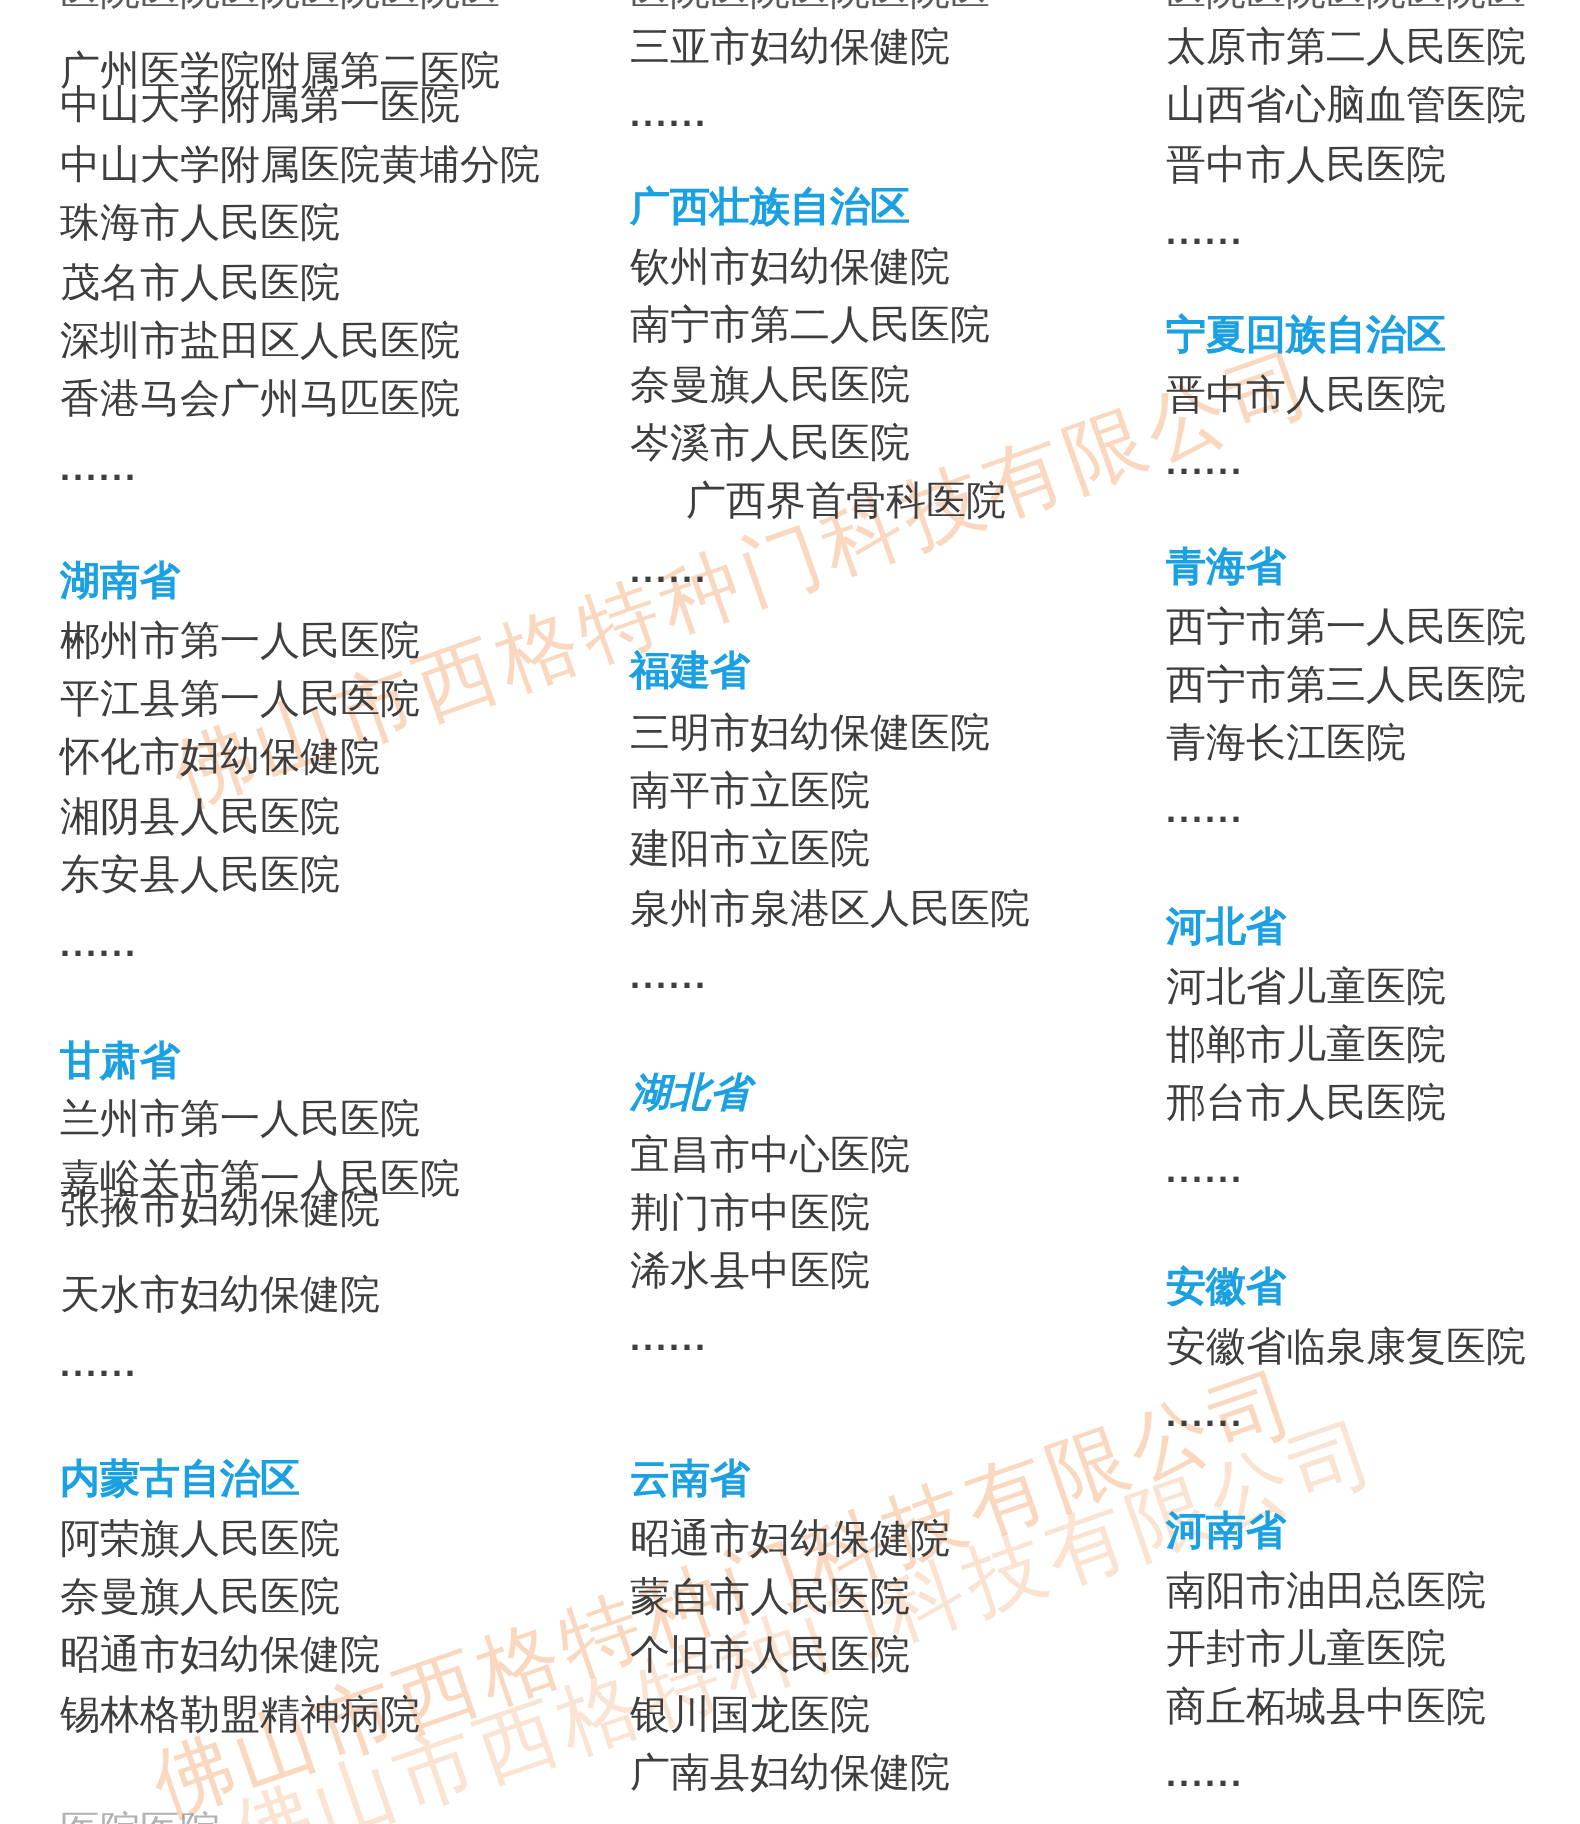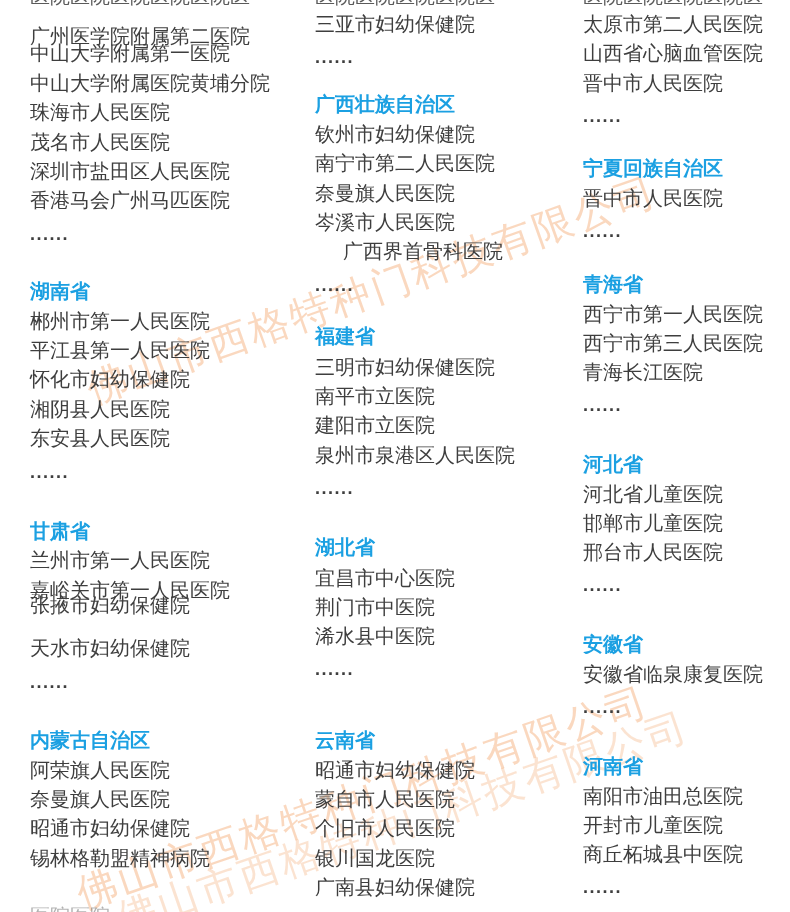--- a/index.html
+++ b/index.html
@@ -119,21 +119,21 @@
         <div class="row item" style="top: 181px;">奈曼旗人民医院</div>
         <div class="row item" style="top: 210px;">岑溪市人民医院</div>
         <div class="row item" style="top: 239px; margin-left: 28px;">广西界首骨科医院</div>
         <div class="row dots" style="top: 273px;">......</div>
         <div class="row header" style="top: 324px;">福建省</div>
         <div class="row item" style="top: 355px;">三明市妇幼保健医院</div>
         <div class="row item" style="top: 384px;">南平市立医院</div>
         <div class="row item" style="top: 413px;">建阳市立医院</div>
         <div class="row item" style="top: 443px;">泉州市泉港区人民医院</div>
         <div class="row dots" style="top: 476px;">......</div>
-        <div class="row header" style="top: 535px;">湖北省</div>
+        <div class="row header" style="top: 535px; font-style: italic;">湖北省</div>
         <div class="row item" style="top: 566px;">宜昌市中心医院</div>
         <div class="row item" style="top: 595px;">荆门市中医院</div>
         <div class="row item" style="top: 624px;">浠水县中医院</div>
         <div class="row dots" style="top: 657px;">......</div>
         <div class="row header" style="top: 728px;">云南省</div>
         <div class="row item" style="top: 758px;">昭通市妇幼保健院</div>
         <div class="row item" style="top: 787px;">蒙自市人民医院</div>
         <div class="row item" style="top: 816px;">个旧市人民医院</div>
         <div class="row item" style="top: 846px;">银川国龙医院</div>
         <div class="row item" style="top: 875px;">广南县妇幼保健院</div>

